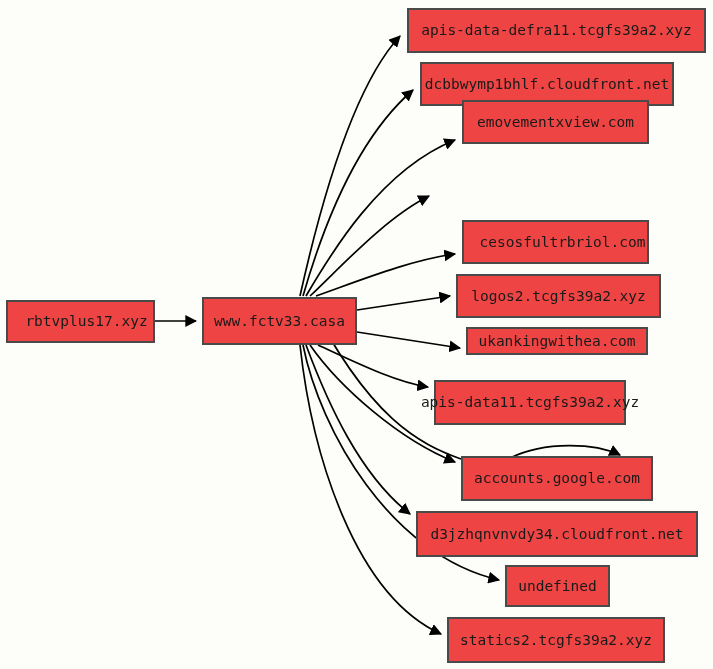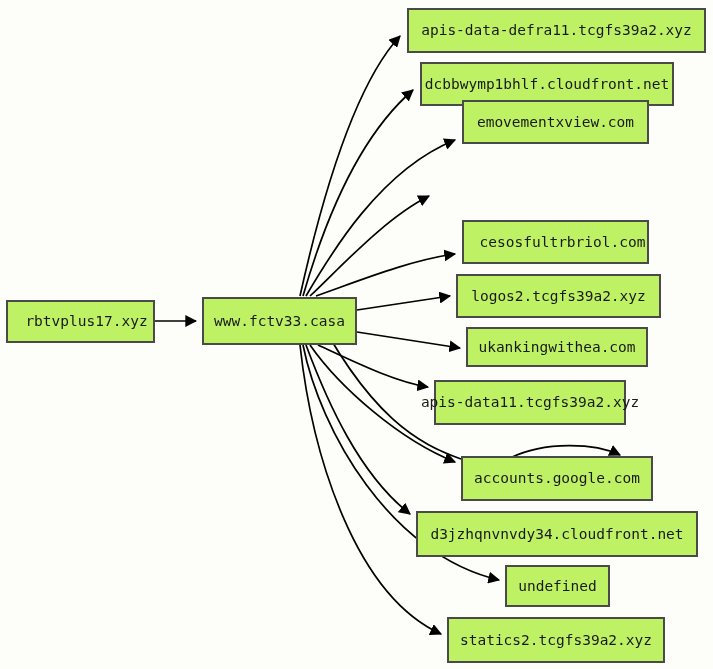--- a/index.html
+++ b/index.html
@@ -19,21 +19,21 @@
     position: absolute;
     left: 0;
     top: 0;
     width: 713px;
     height: 669px;
     pointer-events: none;
   }
   .node {
     position: absolute;
     box-sizing: border-box;
-    background: #bef264;
+    background: #ef4444;
     border: 2px solid #4a4a4a;
     display: flex;
     align-items: center;
     justify-content: center;
     color: #1a1a1a;
     font-size: 14.5px;
     letter-spacing: 0px;
     white-space: nowrap;
   }
   .node-label {
@@ -98,21 +98,21 @@
 
 
   <div class="node" style="left:462px; top:220px; width:187px; height:44px;padding-left:14px;">
     <span class="node-label">cesosfultrbriol.com</span>
   </div>
 
   <div class="node" style="left:456px; top:274px; width:205px; height:44px;">
     <span class="node-label">logos2.tcgfs39a2.xyz</span>
   </div>
 
-  <div class="node" style="left:466px; top:327px; width:182px; height:40px;">
+  <div class="node" style="left:466px; top:327px; width:182px; height:28px;">
     <span class="node-label">ukankingwithea.com</span>
   </div>
 
   <div class="node" style="left:434px; top:380px; width:192px; height:45px;">
     <span class="node-label">apis-data11.tcgfs39a2.xyz</span>
   </div>
 
   <div class="node" style="left:461px; top:456px; width:192px; height:45px;justify-content:center;">
     <span class="node-label">accounts.google.com</span>
   </div>

